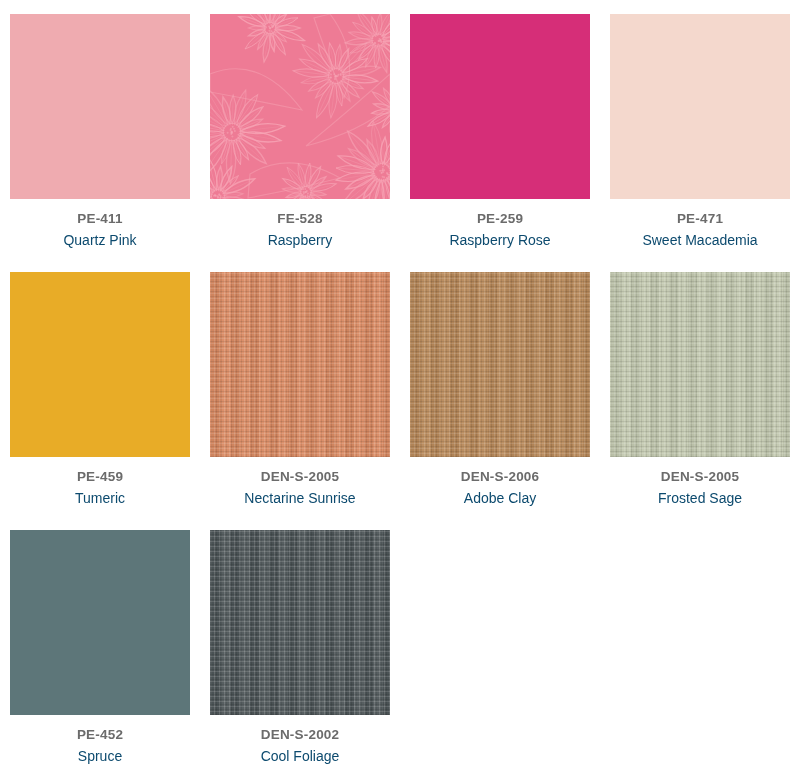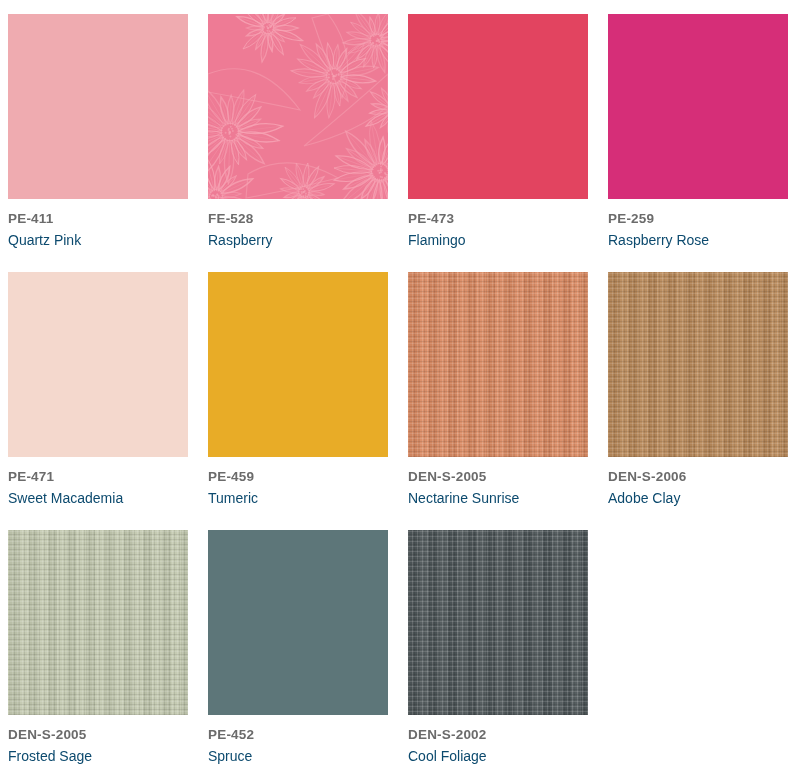--- a/index.html
+++ b/index.html
@@ -19,24 +19,23 @@
     display: grid;
     grid-template-columns: repeat(4, 200px);
     grid-template-rows: 258px 258px 254px;
     width: 800px;
     height: 770px;
   }
 
   .swatch-cell {
     display: flex;
     flex-direction: column;
-    align-items: flex-start;
+    align-items: center;
     box-sizing: border-box;
     padding-top: 14px;
-    margin-left: 8px;
   }
 
   .swatch-chip {
     width: 180px;
     height: 185px;
     position: relative;
     overflow: hidden;
     background-color: #ccc;
     flex: 0 0 auto;
   }
@@ -552,25 +551,20 @@
           <path d="M0,60 Q50,40 92,96 Q44,86 0,78Z" fill="none" stroke="#F7A3B4" stroke-width="1.2" opacity="0.5"></path>
           <path d="M180,60 Q140,96 96,132 Q150,118 180,92Z" fill="none" stroke="#F7A3B4" stroke-width="1.2" opacity="0.5"></path>
           <path d="M40,160 Q80,136 130,164 Q84,176 38,184Z" fill="none" stroke="#F7A3B4" stroke-width="1.2" opacity="0.5"></path>
           <path d="M120,0 Q150,40 134,84 Q116,40 104,4Z" fill="none" stroke="#F7A3B4" stroke-width="1.2" opacity="0.5"></path>
         </svg>
       </div>
       <div class="swatch-code">FE-528</div>
       <div class="swatch-name">Raspberry</div>
     </div>
     <div class="swatch-cell">
-      <div class="swatch-chip" style="background-color: rgb(226, 68, 96);"></div>
-      <div class="swatch-code">PE-473</div>
-      <div class="swatch-name">Flamingo</div>
-    </div>
-    <div class="swatch-cell">
       <div class="swatch-chip" style="background-color: rgb(214, 46, 120);"></div>
       <div class="swatch-code">PE-259</div>
       <div class="swatch-name">Raspberry Rose</div>
     </div>
     <div class="swatch-cell">
       <div class="swatch-chip" style="background-color: rgb(244, 216, 205);"></div>
       <div class="swatch-code">PE-471</div>
       <div class="swatch-name">Sweet Macademia</div>
     </div>
     <div class="swatch-cell">

